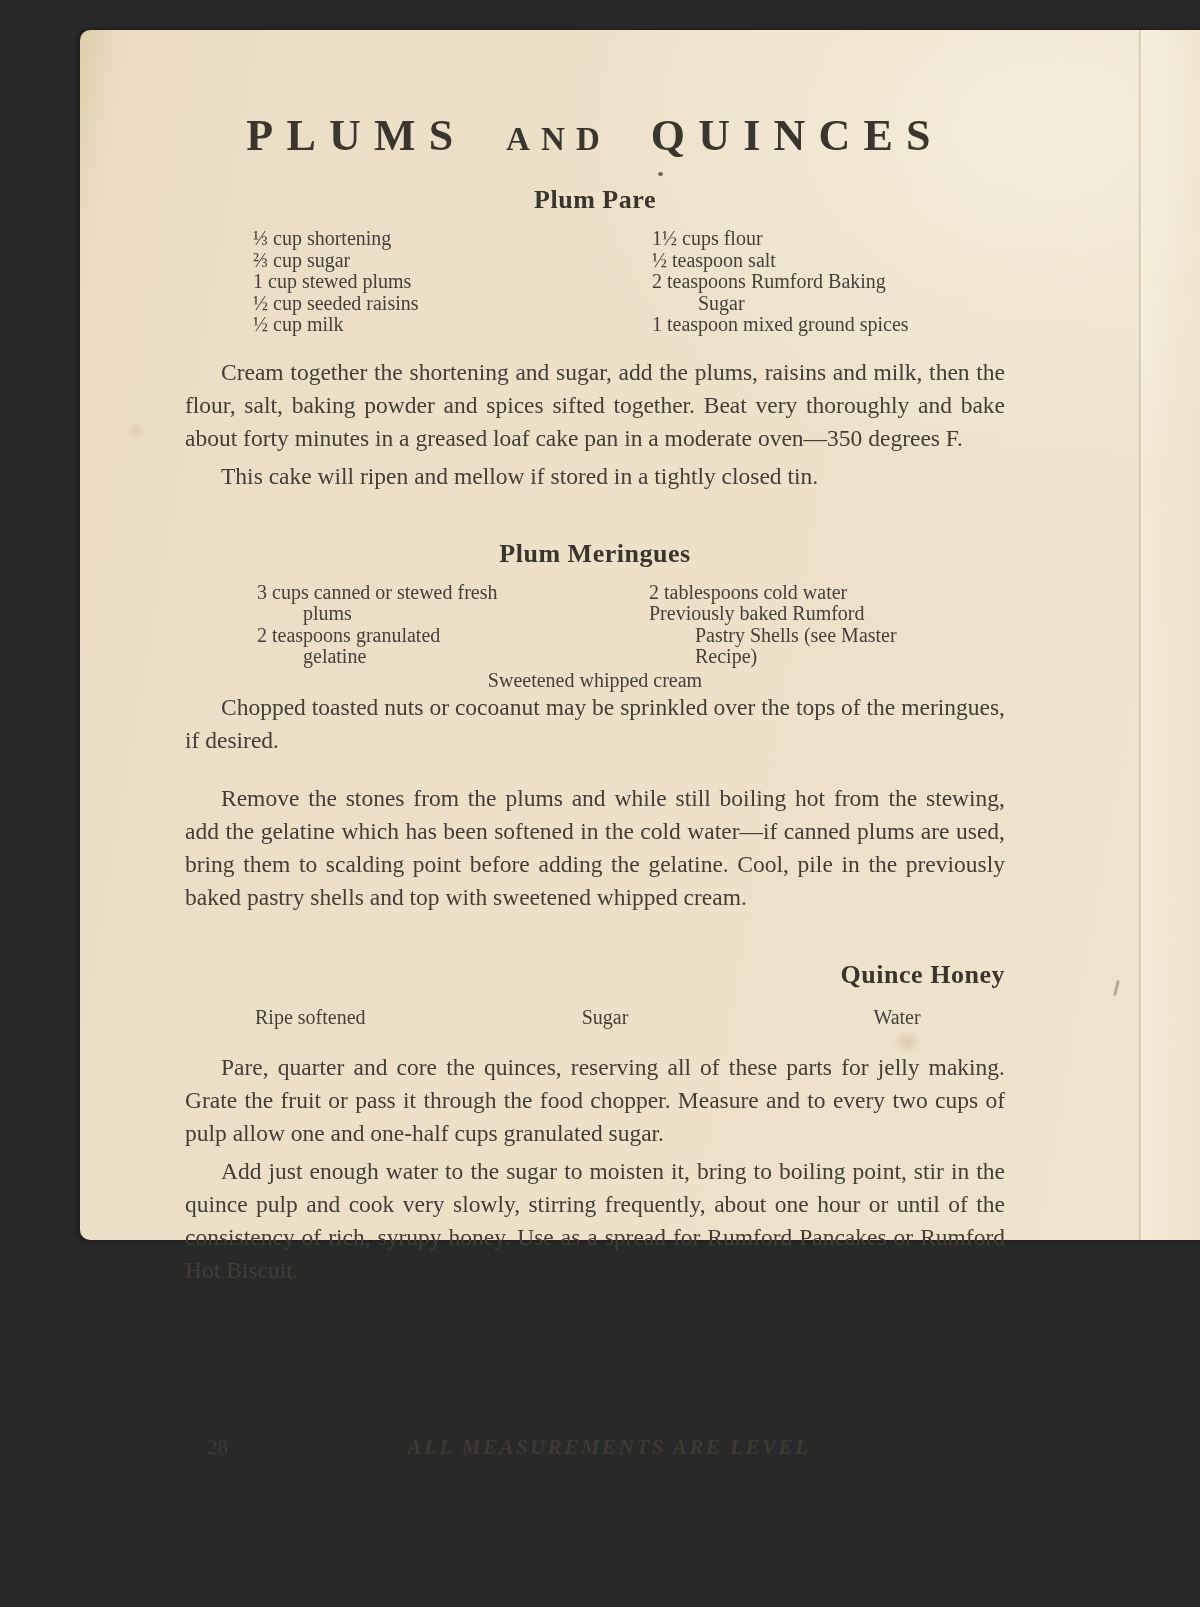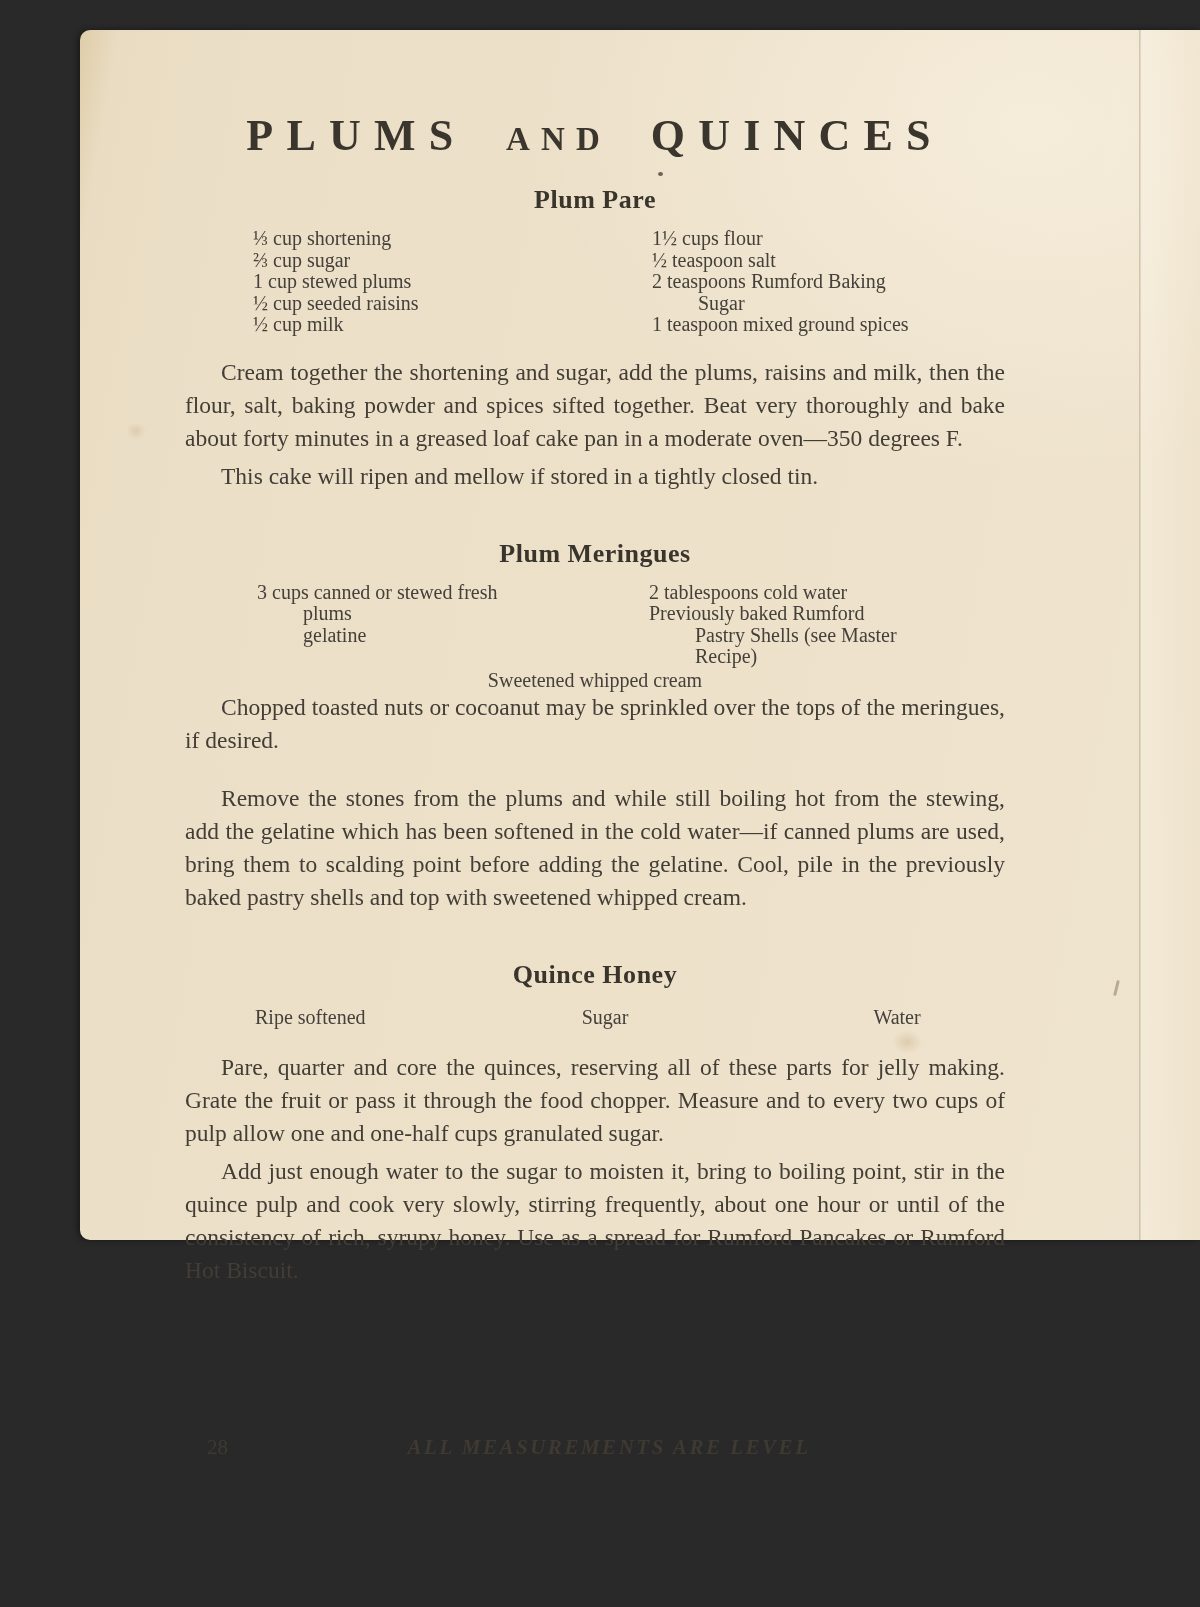--- a/index.html
+++ b/index.html
@@ -54,21 +54,21 @@
     font-size:44px;font-weight:600;color:#3b362d;
     letter-spacing:.30em;word-spacing:.35em;white-space:nowrap;
   }
   .title .mid{font-size:33px;letter-spacing:.34em;}
 
   .rhead{
     margin:0;text-align:center;font-size:26px;font-weight:700;color:#3a352c;letter-spacing:.02em;
   }
   .h-cake{margin-top:24px;}
   .h-mer{margin-top:46px;}
-  .h-qui{margin-top:46px;}
+  .h-qui{margin-top:46px;text-align:right;}
 
   .ingcols{display:flex;margin-top:13px;font-size:20px;line-height:21.5px;color:#45403a;}
   .ingcols .c1{flex:0 0 auto;}
   .cake .c1{margin-left:68px;width:399px;}
   .mer  .c1{margin-left:72px;width:392px;}
   .ing-line{white-space:nowrap;}
   .ing-line.wrap{padding-left:46px;}
   .ing-center{margin-top:1px;text-align:center;font-size:20px;line-height:22px;color:#45403a;}
 
   .tricols{position:relative;margin-top:16px;height:26px;font-size:20px;color:#45403a;}
@@ -128,20 +128,21 @@
         <p class="body first">Cream together the shortening and sugar, add the plums, raisins and milk, then the flour, salt, baking powder and spices sifted together. Beat very thoroughly and bake about forty minutes in a greased loaf cake pan in a moderate oven—350 degrees F.</p>
         <p class="body">This cake will ripen and mellow if stored in a tightly closed tin.</p>
       </section>
 
       <section>
         <h2 class="rhead h-mer">Plum Meringues</h2>
         <div class="ingcols mer">
           <div class="c1">
             <div class="ing-line">3 cups canned or stewed fresh</div>
             <div class="ing-line wrap">plums</div>
+            <div class="ing-line">2 teaspoons granulated</div>
             <div class="ing-line wrap">gelatine</div>
           </div>
           <div class="c2">
             <div class="ing-line">2 tablespoons cold water</div>
             <div class="ing-line">Previously baked Rumford</div>
             <div class="ing-line wrap">Pastry Shells (see Master</div>
             <div class="ing-line wrap">Recipe)</div>
           </div>
         </div>
         <div class="ing-center">Sweetened whipped cream</div>

